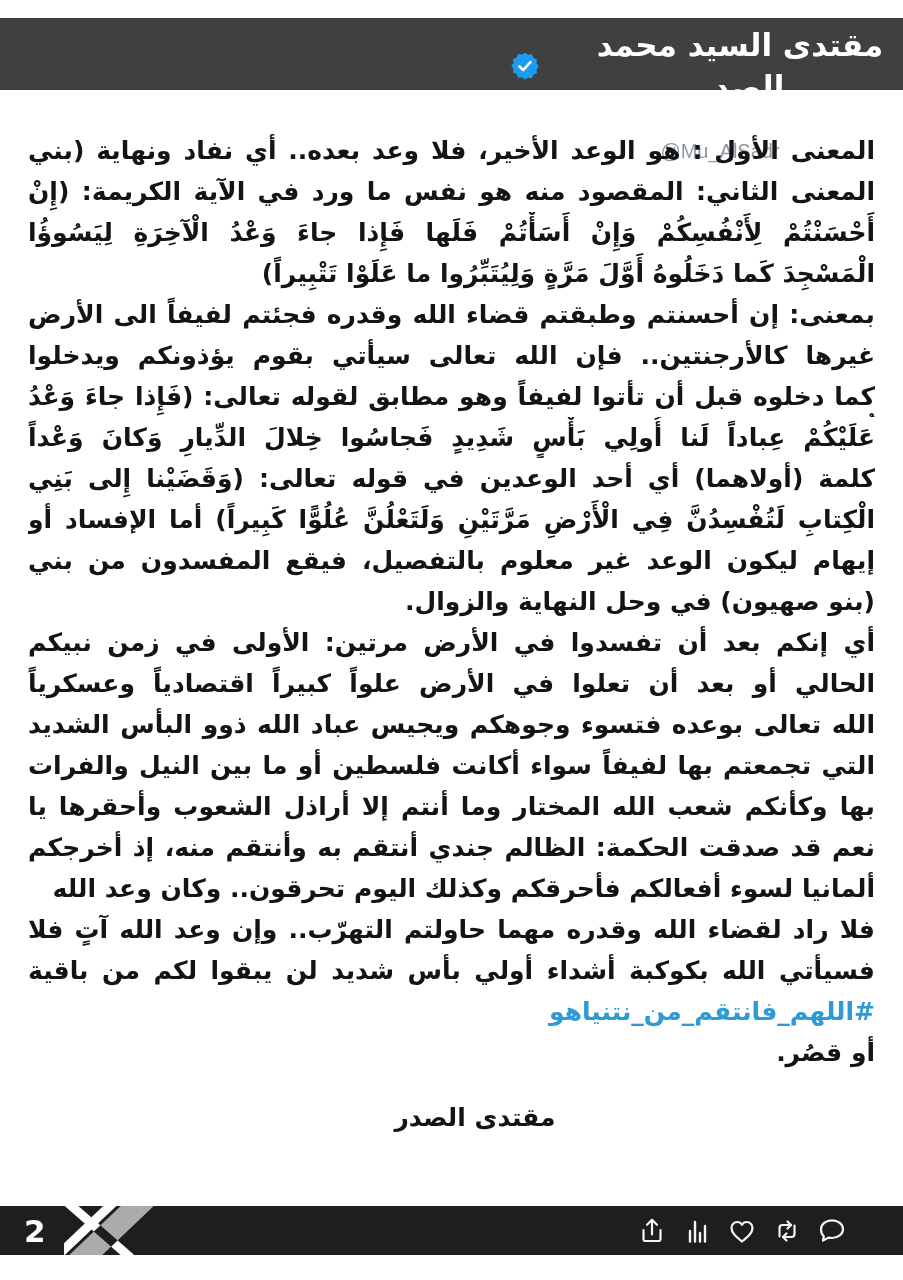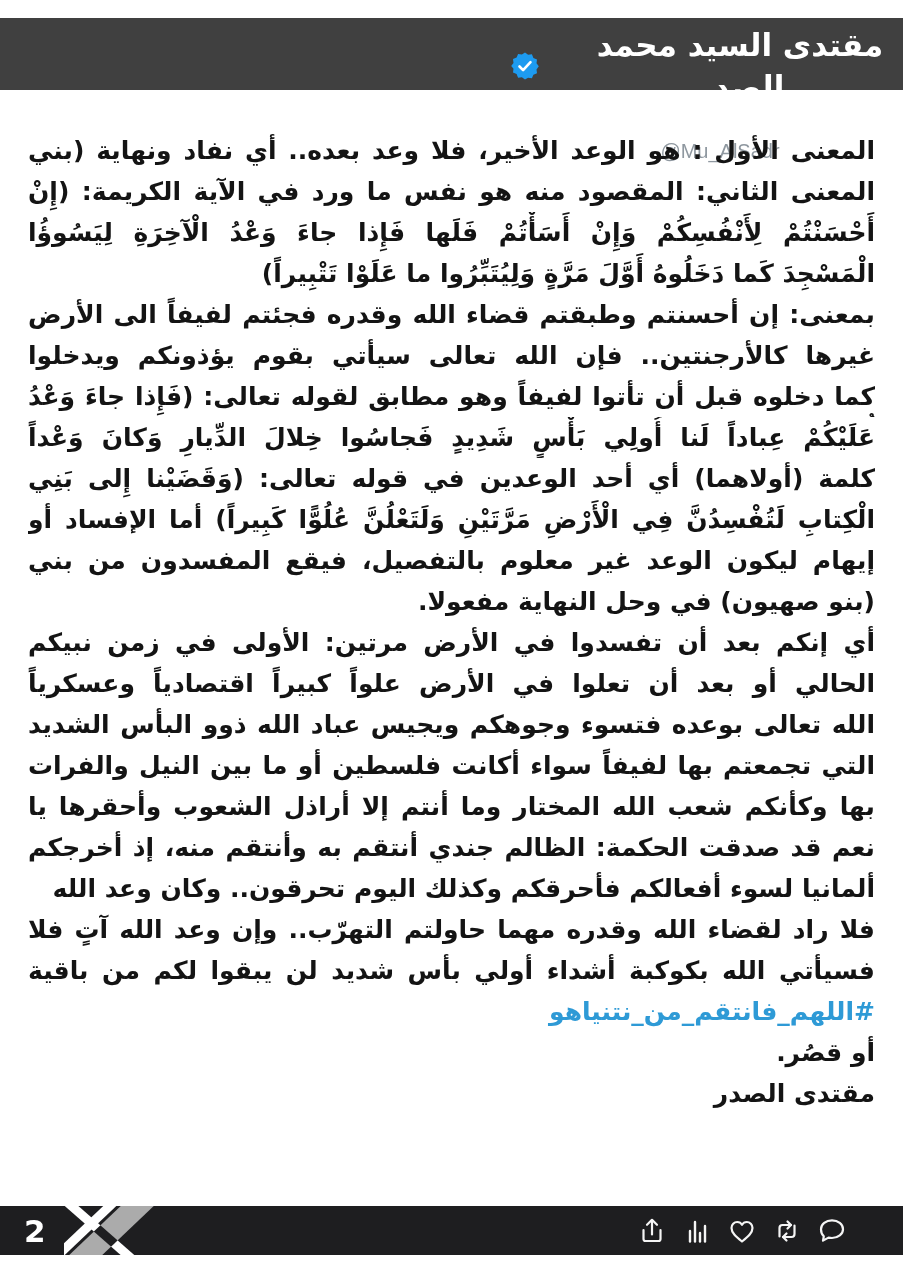--- a/index.html
+++ b/index.html
@@ -31,21 +31,21 @@
     position:absolute;top:112px;left:28px;right:28px;direction:rtl;
     padding-top:18px;
   }
   .ln{
     font-size:25px;line-height:41px;height:41px;font-weight:bold;
     color:#141414;overflow:hidden;white-space:nowrap;
   }
   .j{text-align:justify;text-align-last:justify;white-space:normal;}
   .r{text-align:right;margin-left:24px;}
   .tag{text-align:right;color:#2e9ad6;}
-  .sig{text-align:right;padding-left:47px;}
+  .sig{text-align:center;padding-left:47px;margin-top:24px;}
   
   .footer-bar{
     position:absolute;top:1206px;left:0;width:100%;height:49px;
     background:#1e1e20;
   }
   .page-number{
     position:absolute;left:24px;top:50%;transform:translateY(-50%);
     color:#ffffff;font-weight:bold;font-size:31px;
   }
   .x-logo{position:absolute;left:64px;top:0;width:100px;height:49px;}
@@ -82,21 +82,21 @@
     <div class="ln j">المعنى الثاني: المقصود منه هو نفس ما ورد في الآية الكريمة: (إِنْ أَحْسَنْتُمْ</div>
     <div class="ln j">أَحْسَنْتُمْ لِأَنْفُسِكُمْ وَإِنْ أَسَأْتُمْ فَلَها فَإِذا جاءَ وَعْدُ الْآخِرَةِ لِيَسُوؤُا وُجُوهَكُمْ وَلِيَدْخُلُوا</div>
     <div class="ln r">الْمَسْجِدَ كَما دَخَلُوهُ أَوَّلَ مَرَّةٍ وَلِيُتَبِّرُوا ما عَلَوْا تَتْبِيراً)</div>
     <div class="ln j">بمعنى: إن أحسنتم وطبقتم قضاء الله وقدره فجئتم لفيفاً الى الأرض المقدسة لا الى</div>
     <div class="ln j">غيرها كالأرجنتين.. فإن الله تعالى سيأتي بقوم يؤذونكم ويدخلوا المسجد: (القدس)</div>
     <div class="ln j">كما دخلوه قبل أن تأتوا لفيفاً وهو مطابق لقوله تعالى: (فَإِذا جاءَ وَعْدُ أُولاهُما بَعَثْنا</div>
     <div class="ln j">عَلَيْكُمْ عِباداً لَنا أُولِي بَأْسٍ شَدِيدٍ فَجاسُوا خِلالَ الدِّيارِ وَكانَ وَعْداً مَفْعُولاً) ومعنى</div>
     <div class="ln j">كلمة (أولاهما) أي أحد الوعدين في قوله تعالى: (وَقَضَيْنا إِلى بَنِي إِسْرائِيلَ فِي</div>
     <div class="ln j">الْكِتابِ لَتُفْسِدُنَّ فِي الْأَرْضِ مَرَّتَيْنِ وَلَتَعْلُنَّ عُلُوًّا كَبِيراً) أما الإفساد أو العلو الكبير، وفيه</div>
     <div class="ln j">إيهام ليكون الوعد غير معلوم بالتفصيل، فيقع المفسدون من بني اسرائيل: وهم</div>
-    <div class="ln r">(بنو صهيون) في وحل النهاية مفعولا.</div>
+    <div class="ln r">(بنو صهيون) في وحل النهاية والزوال.</div>
     <div class="ln j">أي إنكم بعد أن تفسدوا في الأرض مرتين: الأولى في زمن نبيكم والثانية في زمننا</div>
     <div class="ln j">الحالي أو بعد أن تعلوا في الأرض علواً كبيراً اقتصادياً وعسكرياً وإرهابياً سوف يأتي</div>
     <div class="ln j">الله تعالى بوعده فتسوء وجوهكم ويجيس عباد الله ذوو البأس الشديد في الديار</div>
     <div class="ln j">التي تجمعتم بها لفيفاً سواء أكانت فلسطين أو ما بين النيل والفرات التي تتبجحون</div>
     <div class="ln j">بها وكأنكم شعب الله المختار وما أنتم إلا أراذل الشعوب وأحقرها يا بني صهيون.</div>
     <div class="ln j">نعم قد صدقت الحكمة: الظالم جندي أنتقم به وأنتقم منه، إذ أخرجكم (هتلر) من</div>
     <div class="ln r">ألمانيا لسوء أفعالكم فأحرقكم وكذلك اليوم تحرقون.. وكان وعد الله مفعولاً</div>
     <div class="ln j">فلا راد لقضاء الله وقدره مهما حاولتم التهرّب.. وإن وعد الله آتٍ فلا يغرنّكم بالله</div>
     <div class="ln j">فسيأتي الله بكوكبة أشداء أولي بأس شديد لن يبقوا لكم من باقية مهما طال الزمن</div>
     <div class="ln tag">#اللهم_فانتقم_من_نتنياهو</div>

